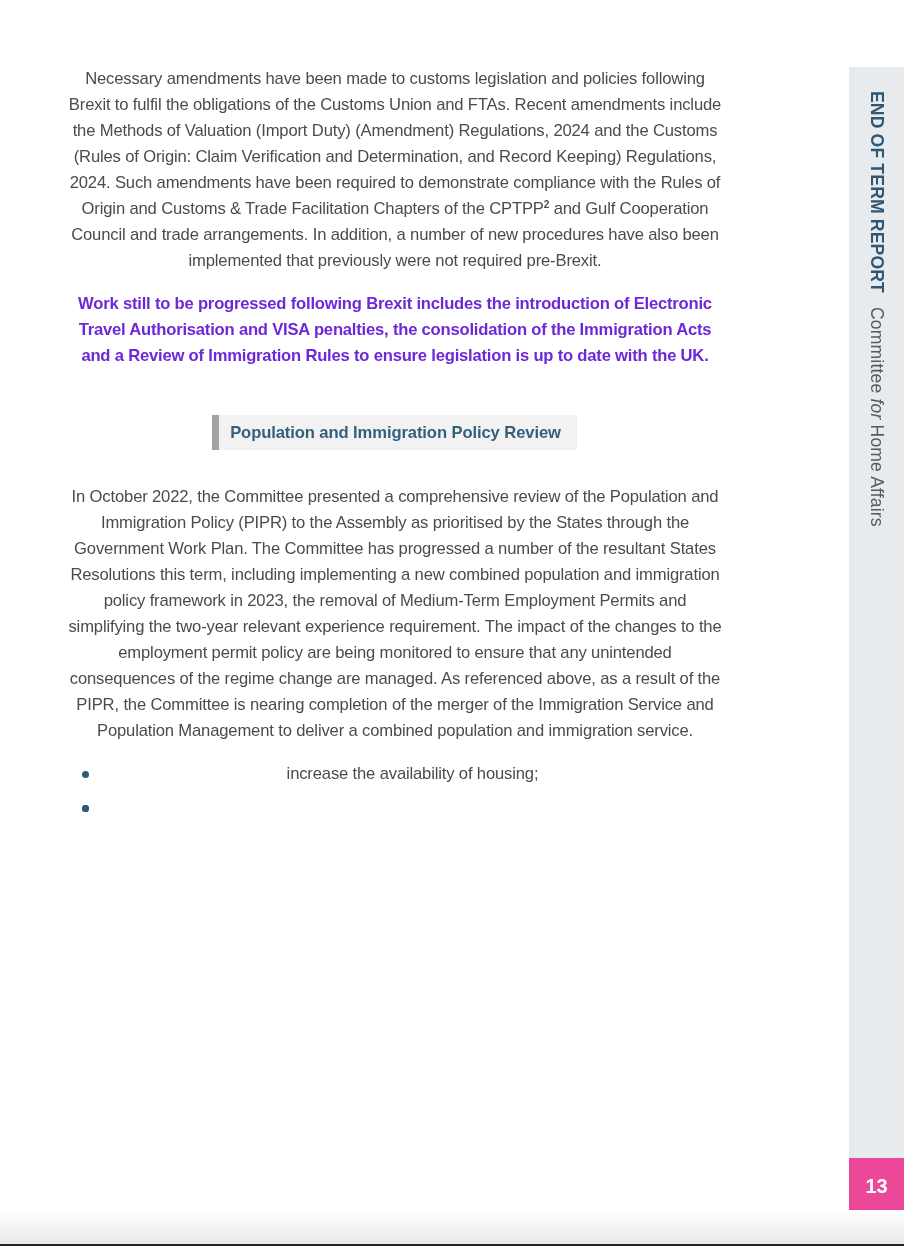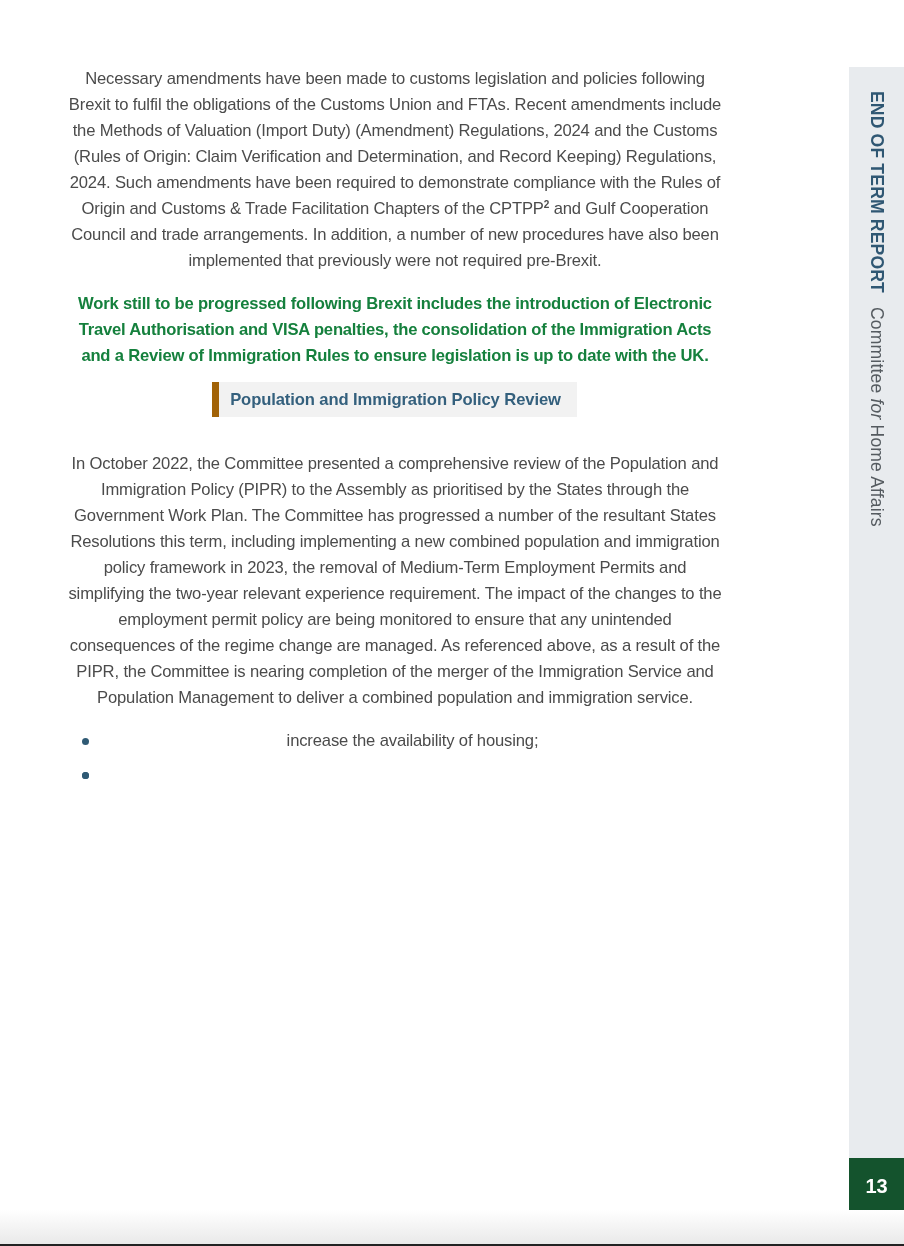--- a/index.html
+++ b/index.html
@@ -31,34 +31,34 @@
       line-height: 26px;
       letter-spacing: -0.15px;
       color: #4b4b4b;
       text-align: center;
     }
     .content p {
       margin: 0 0 17px 0;
     }
     .content p.bold {
       font-weight: bold;
-      color: #15803d;
+      color: #6d28d9;
       letter-spacing: -0.2px;
-      margin-bottom: 13px;
+      margin-bottom: 46px;
     }
     sup.fn {
       font-size: 10px;
       font-weight: bold;
       vertical-align: 6px;
       line-height: 0;
     }
     .section-heading {
       display: inline-block;
       background: #f2f2f2;
-      border-left: 7px solid #a16207;
+      border-left: 7px solid #a3a3a3;
       padding: 0 16px 0 11px;
       height: 35px;
       line-height: 35px;
       font-weight: bold;
       font-size: 16.6px;
       color: #34607d;
       margin: 0 0 34px -1px;
       letter-spacing: -0.1px;
     }
     ul.bullets {
@@ -108,21 +108,21 @@
     }
     .sidebar-label .committee i {
       font-style: italic;
     }
     .page-number-box {
       position: absolute;
       left: 849px;
       top: 1158px;
       width: 55px;
       height: 57px;
-      background: #14532d;
+      background: #ec4899;
       color: #ffffff;
       font-weight: bold;
       font-size: 20px;
       text-align: center;
       line-height: 57px;
     }
     .bottom-shade {
       position: absolute;
       left: 0;
       top: 1210px;

